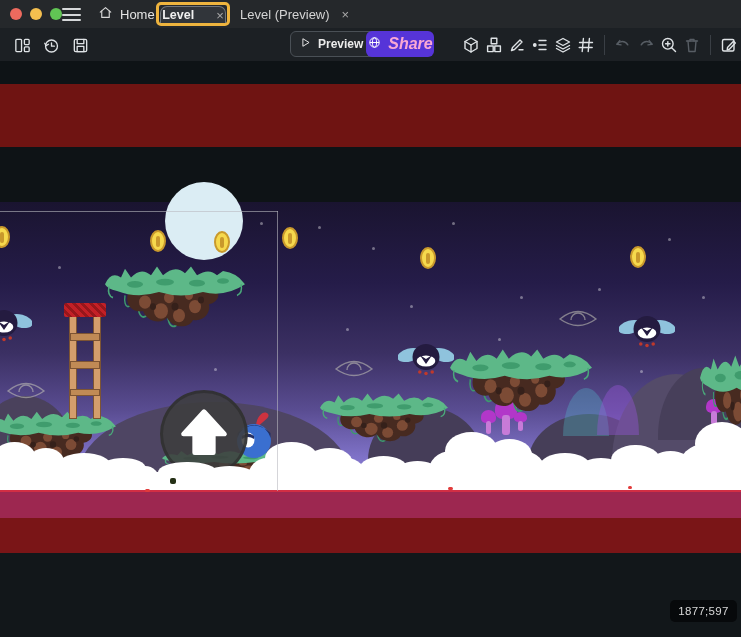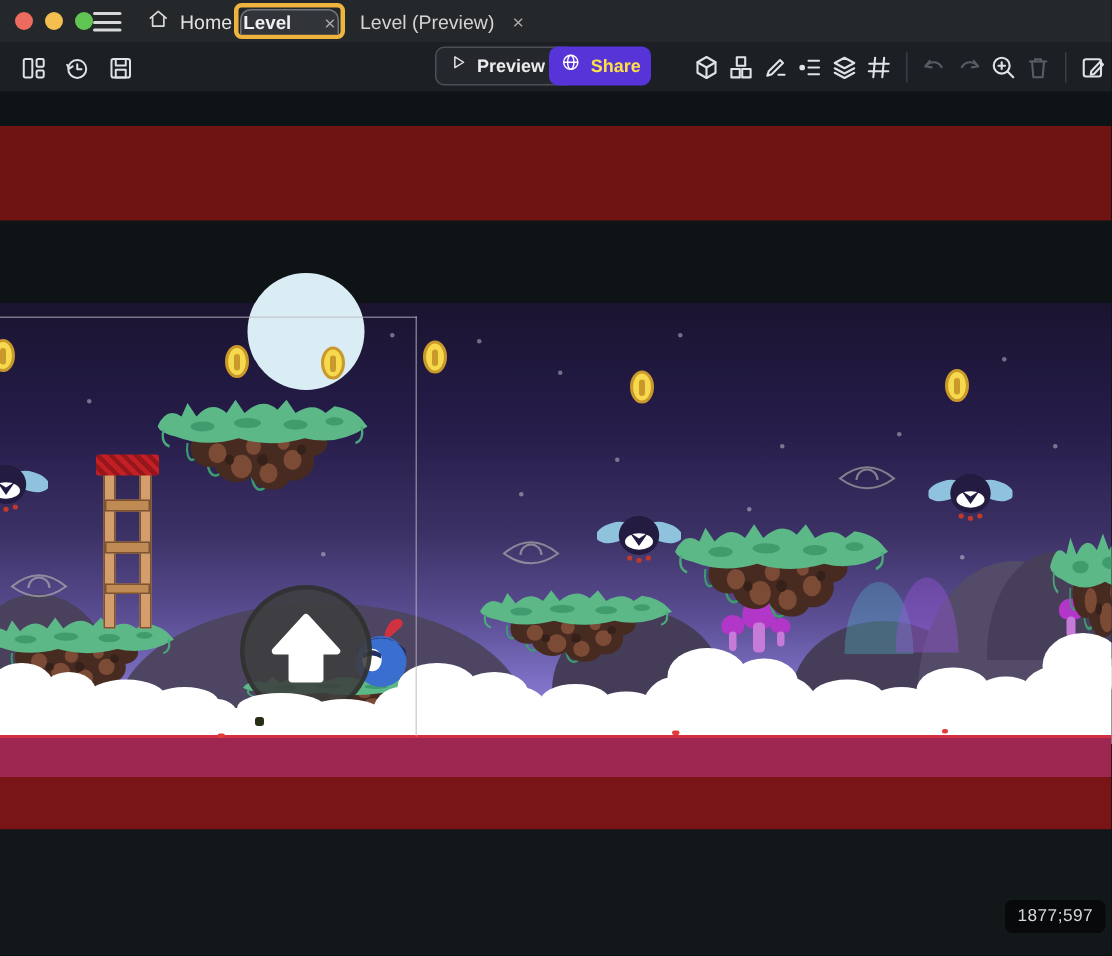--- a/index.html
+++ b/index.html
@@ -24,21 +24,21 @@
   .tb-icon{width:20px;height:20px;display:flex;align-items:center;justify-content:center;cursor:pointer;}
   .tb-icon svg{stroke:#dfe3e6;fill:none;stroke-width:1.4;stroke-linecap:round;stroke-linejoin:round;}
   .tb-icon.disabled svg{stroke:#575d64;}
   .btn-preview{position:absolute;left:262px;top:3px;height:26px;width:93px;background:#24282c;border:1px solid #4a5056;border-radius:6px;box-sizing:border-box;display:flex;align-items:center;cursor:pointer;margin-left:28px;}
   .btn-preview .pv-main{display:flex;align-items:center;gap:6px;padding:0 8px;flex:1;}
   .btn-preview .pv-label{color:#ececec;font-size:12px;font-weight:700;}
   .btn-preview .pv-sep{width:1px;height:24px;background:#474c52;}
   .btn-preview .pv-dd{width:22px;display:flex;align-items:center;justify-content:center;}
   .btn-preview svg{stroke:#e8e8e8;fill:none;stroke-width:1.5;stroke-linecap:round;stroke-linejoin:round;}
   .btn-share{position:absolute;left:366px;top:3px;height:26px;width:68px;background:var(--accent,#5634d8);border-radius:6px;display:flex;align-items:center;justify-content:center;gap:6px;cursor:pointer;}
-  .btn-share .sh-label{color:#fde047;font-size:12px;font-weight:700;}
+  .btn-share .sh-label{color:#f9a8d4;font-size:16px;font-weight:700;font-style:italic;}
   .btn-share svg{stroke:#fff;fill:none;stroke-width:1.3;}
   .tb-right{position:absolute;left:461px;top:7px;display:flex;gap:3px;align-items:center;}
   .tb-div{width:1px;height:20px;background:#3a3f45;margin:0 5px;}
 
   
   .canvas{position:absolute;left:0;top:61px;width:741px;height:576px;background:#0e1316;overflow:hidden;}
   .band-red-top{position:absolute;left:0;top:23px;width:741px;height:63px;background:var(--band-red,#6f1412);}
   .sky{position:absolute;left:0;top:141px;width:741px;height:290px;
        background:linear-gradient(#1a1430 0%,#251c49 28%,#3b3063 52%,#5a4d92 72%,#7f72c8 88%,#9187d8 100%);}
   .ground-crimson{position:absolute;left:0;top:429px;width:741px;height:28px;background:var(--ground-crimson,#9d2750);border-top:2px solid #d22e44;box-sizing:border-box;z-index:11;}

